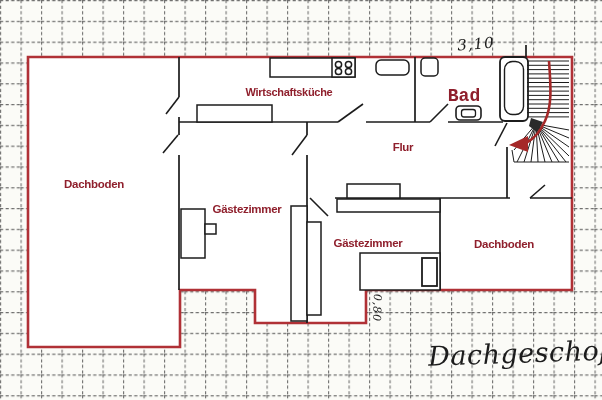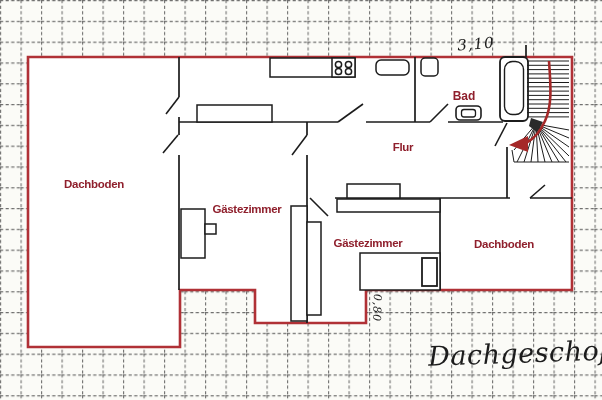--- a/index.html
+++ b/index.html
@@ -8,21 +8,21 @@
     background:#fbfbf7;
     font-family:"Liberation Sans", sans-serif;
   }
   #plan-svg{position:absolute;left:0;top:0;}
   .lbl{
     position:absolute;transform:translate(-50%,-50%);
     color:#8f1f2c;font-weight:bold;white-space:nowrap;
     letter-spacing:-0.3px;pointer-events:none;
   }
   .lbl-sm{font-size:11.5px;}
-  .lbl-bad{font-size:12px;letter-spacing:0;}
+  .lbl-bad{font-size:18px;letter-spacing:0;font-family:Liberation Mono, monospace;}
   .hand{
     position:absolute;transform:translate(-50%,-50%) rotate(-5deg);
     color:#1c1c1c;font-family:"DejaVu Serif", serif;font-style:italic;
     white-space:nowrap;pointer-events:none;
   }
   .hand-310{font-size:15px;letter-spacing:1px;}
   .hand-080{font-size:11px;transform:translate(-50%,-50%) rotate(92deg);letter-spacing:1px;}
   .hand-title{font-size:27px;letter-spacing:0.5px;transform:translate(-50%,-50%) rotate(-2deg);}
 </style>
 </head>
@@ -109,20 +109,21 @@
       <rect x="307" y="222" width="14" height="93"></rect>
       <rect x="347" y="184" width="53" height="14"></rect>
       <rect x="337" y="199" width="103" height="13"></rect>
       <rect x="360" y="253" width="80" height="37"></rect>
       <rect x="422" y="258" width="15" height="28" stroke-width="1.8"></rect>
     </g>
   </svg>
 
   <div class="lbl lbl-sm" style="left:94px;top:184px;">Dachboden</div>
 
+  <div class="lbl" style="left:289px;top:92px;font-size:11px;">Wirtschaftsküche</div>
 
   <div class="lbl lbl-bad" style="left:464px;top:96px;">Bad</div>
 
   <div class="lbl lbl-sm" style="left:403px;top:147px;">Flur</div>
 
   <div class="lbl lbl-sm" style="left:247px;top:209px;">Gästezimmer</div>
 
   <div class="lbl lbl-sm" style="left:368px;top:243px;">Gästezimmer</div>
 
   <div class="lbl lbl-sm" style="left:504px;top:244px;">Dachboden</div>

